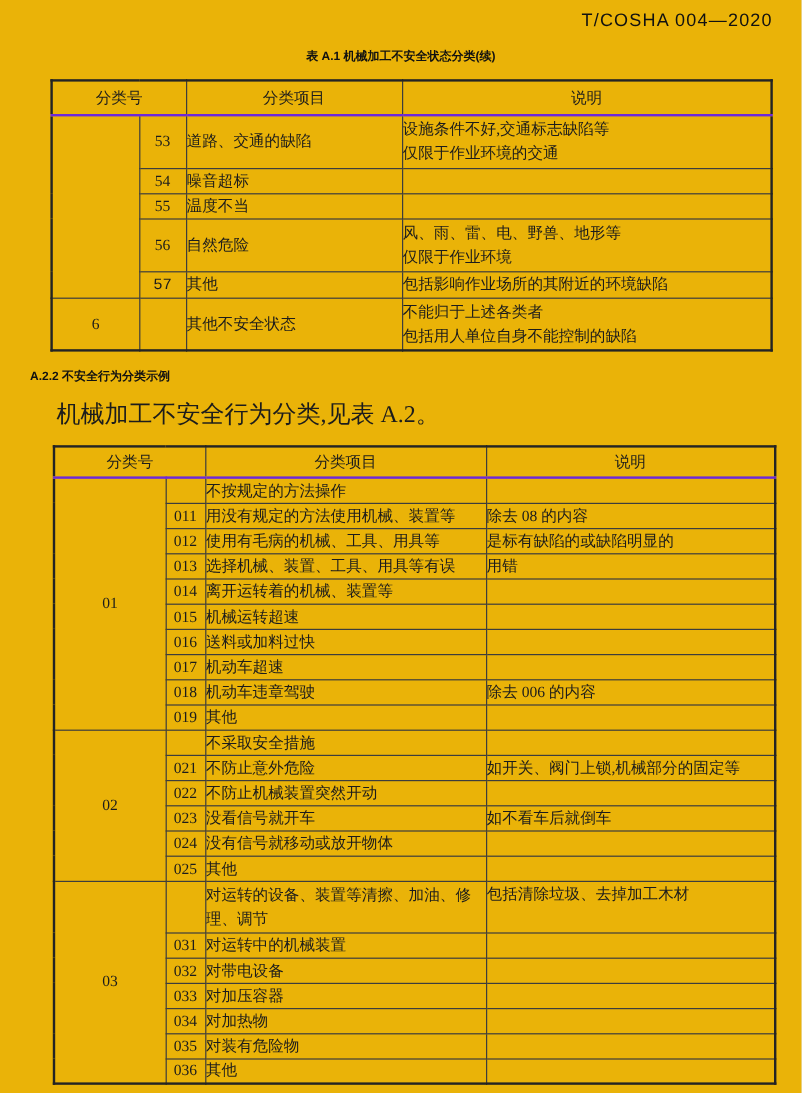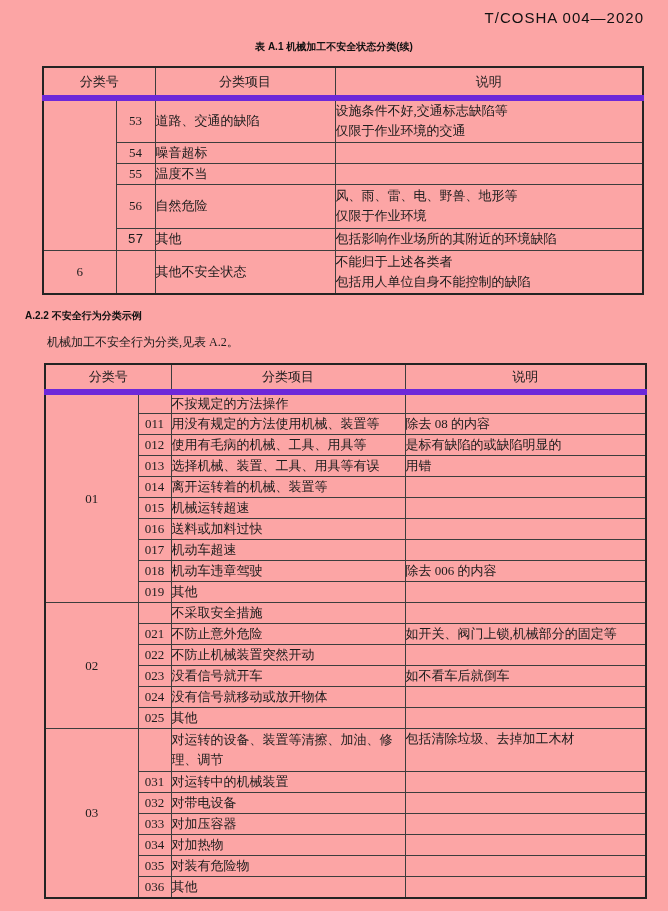--- a/index.html
+++ b/index.html
@@ -1,48 +1,48 @@
 <!DOCTYPE html>
 <html><head>
 <meta charset="utf-8">
 <style>
   html,body { margin:0; padding:0; background:#e8e8e8; }
   .doc-page {
-    width:668px; height:911px; margin:0 auto; background:#fca5a5;
+    width:668px; height:911px; margin:0 auto; background:#eab308;
     position:relative; overflow:hidden; box-sizing:border-box;
     font-family:"Liberation Serif","DejaVu Serif",serif; color:#1c1c1c;
   }
   .doc-number {
     position:absolute; top:9px; right:24px;
     font-family:"Liberation Sans","DejaVu Sans",sans-serif;
     font-size:15px; letter-spacing:1px; color:#111;
   }
   .table-caption {
     text-align:center; font-family:"Liberation Sans","DejaVu Sans",sans-serif;
     font-weight:bold; font-size:10px; color:#111;
   }
   .caption-a1 { padding-top:40px; }
   .caption-a2 { padding-top:10px; }
   .section-heading {
     margin:14px 0 0 25px;
     font-family:"Liberation Sans","DejaVu Sans",sans-serif;
     font-weight:bold; font-size:10px; color:#111;
   }
-  .intro { margin:11px 12px 0 47px; font-size:12px; }
+  .intro { margin:11px 12px 0 47px; font-size:20px; }
   table.std {
     border-collapse:collapse; table-layout:fixed;
     margin-top:12px; border:2px solid #242424;
   }
   table.t1 { margin-left:42px; width:600px; }
   table.t2 { margin-left:44px; width:601px; }
   .std th, .std td {
     border:1px solid #3d3d3d; font-size:13px; font-weight:normal;
     padding:0; vertical-align:middle; overflow:hidden; color:#1c1c1c;
   }
-  .std tr.head th { border-bottom:6px solid #6d28d9; text-align:center; height:27px; }
+  .std tr.head th { border-bottom:2px solid #6d28d9; text-align:center; height:27px; }
   .t2 tr.head th { height:24px; }
   .cell-code, .cell-major { text-align:center; }
   .cell-item, .cell-desc { text-align:left; padding:0 6px 0 13px; }
   .cell-desc { padding-left:12px; }
   .cell-desc .ln, .cell-item .ln { line-height:20px; }
   .h21 { height:21px; } .h22 { height:22px;font-family:Liberation Mono, monospace; }
   .h44 { height:44px; } .h43 { height:43px; }
 </style>
 </head>
 <body>

